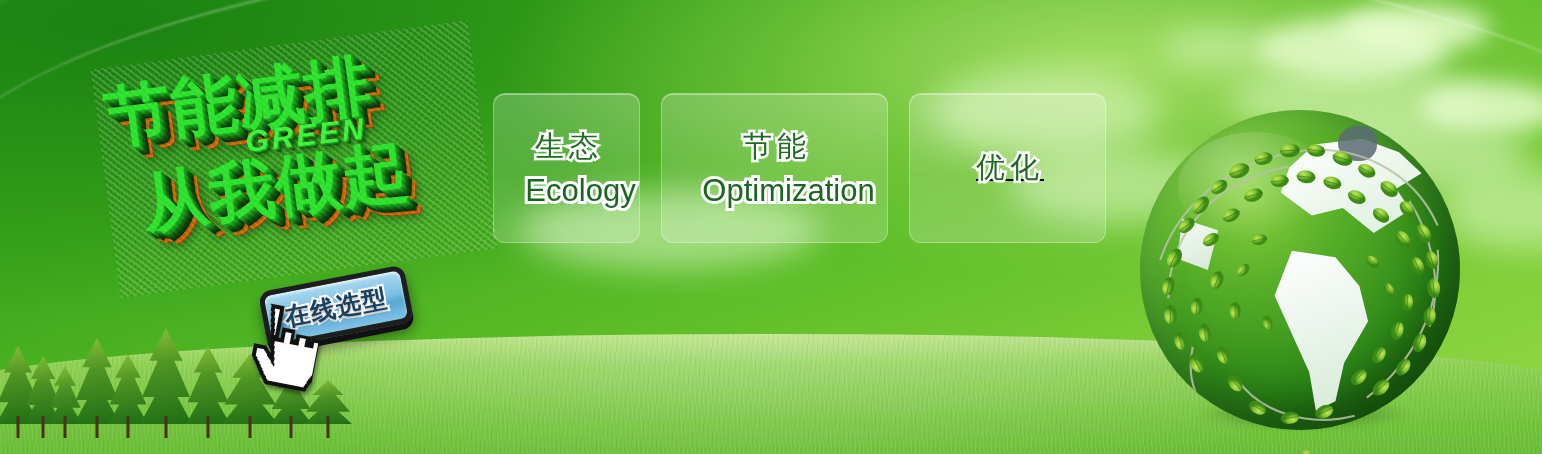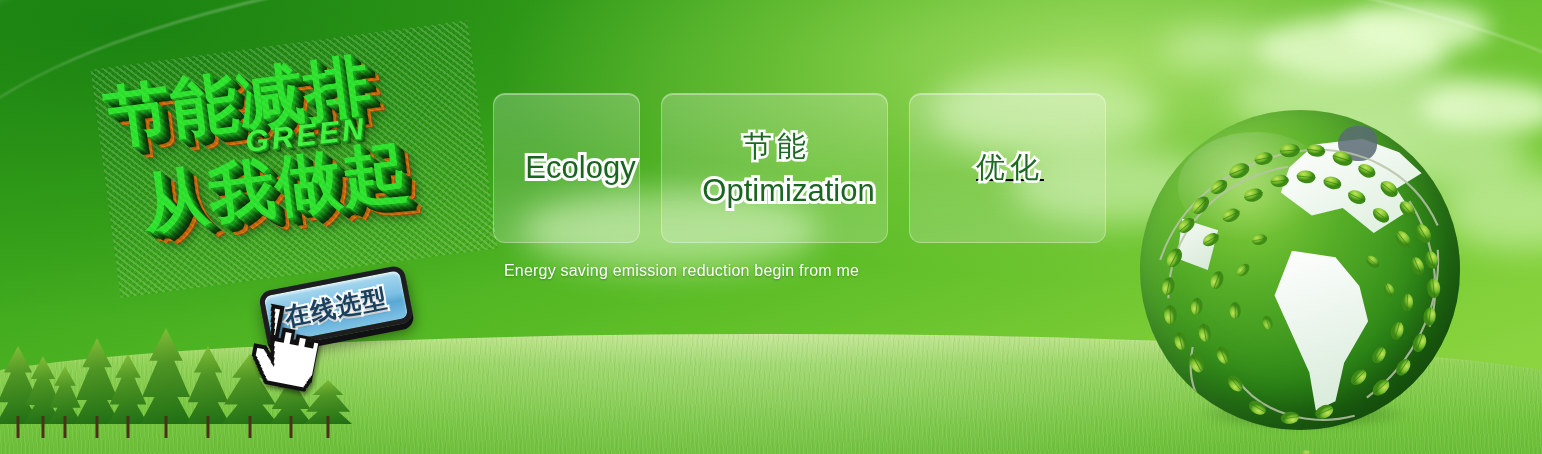--- a/index.html
+++ b/index.html
@@ -428,26 +428,26 @@
     </div>
   </div>
   <div class="hand" style="position:absolute;left:240px;top:300px;">
     <svg viewBox="0 0 40 48" xmlns="http://www.w3.org/2000/svg" shape-rendering="crispEdges">
       <path fill="#ffffff" stroke="#111111" stroke-width="2" d="M13 4 h5 v17 h3 v-6 h5 v6 h3 v-4 h5 v4 h3 v-3 h4 v17 l-4 9 h-20 l-9 -13 v-5 h5 l5 6 z"></path>
     </svg>
   </div>
 
   <div class="panels">
     <div class="panel p1">
+      <div class="p-cn">生态</div>
       <div class="p-en">Ecology</div>
     </div>
     <div class="panel p2">
       <div class="p-cn">节能</div>
       <div class="p-en">Optimization</div>
     </div>
     <div class="panel p3">
       <div class="p-cn">优化</div>
     </div>
   </div>
 
-  <div class="tagline">Energy saving emission reduction begin from me</div>
 
 </div>
 
 </body></html>

